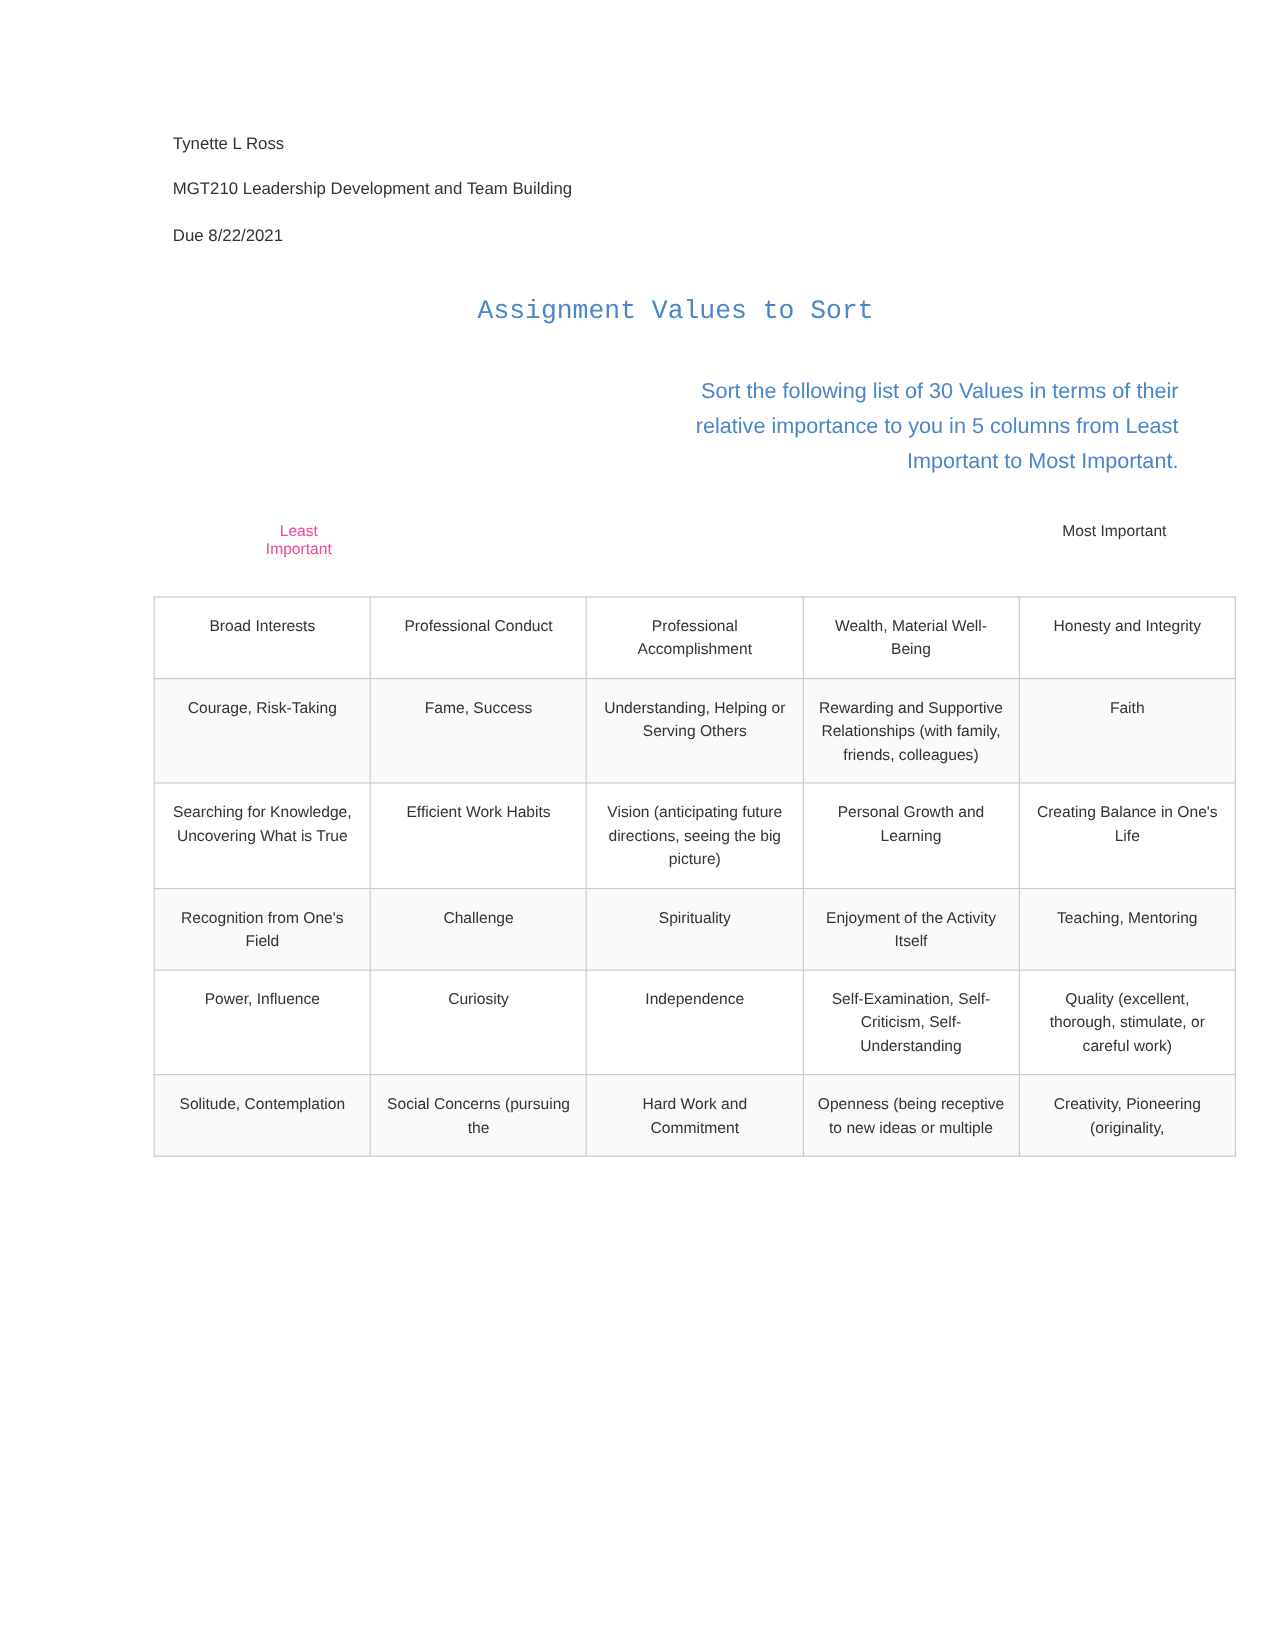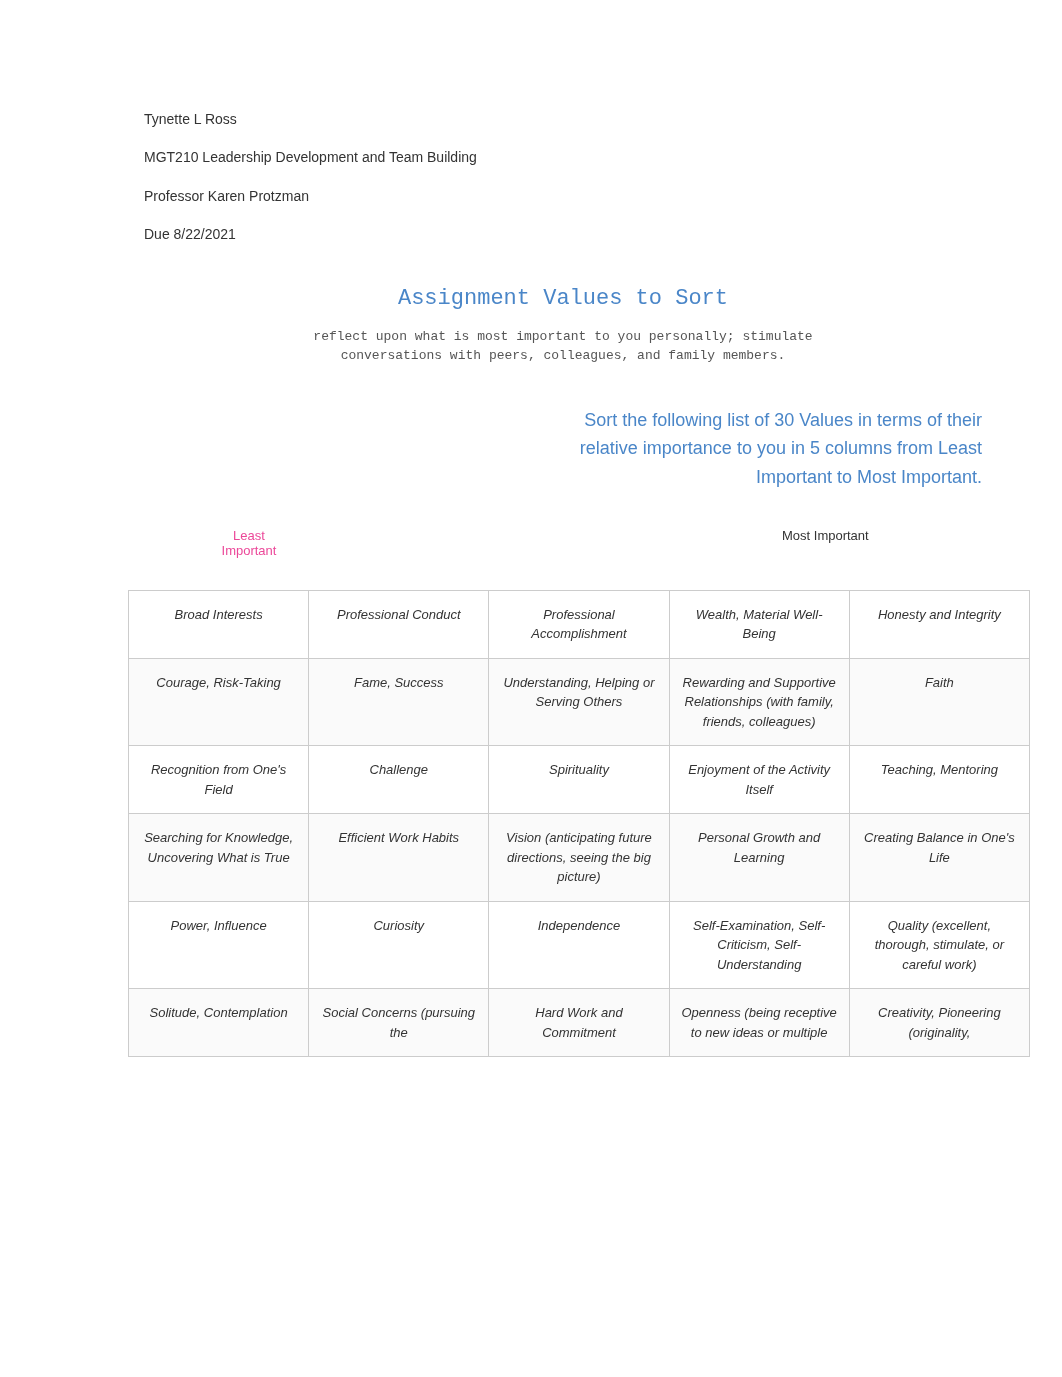--- a/index.html
+++ b/index.html
@@ -55,59 +55,53 @@
     }
     .columns-labels .label-least {
       font-size: 13px;
       color: #ec4899;
       text-align: center;
       width: 190px;
     }
     .columns-labels .label-most {
       font-size: 13px;
       color: #333;
-      text-align: left;
+      text-align: right;
       width: 190px;
     }
     .values-table {
       width: 100%;
       border-collapse: collapse;
       border: 1px solid #ccc;
     }
     .values-table td {
       border: 1px solid #ccc;
       padding: 14px 10px;
       text-align: center;
       vertical-align: top;
       font-size: 13px;
       color: #333;
       line-height: 1.5;
       width: 20%;
-      font-style: italic;
     }
     .values-table tr:nth-child(even) td {
       background: #fafafa;
     }
   </style>
 </head>
 <body>
 
 <div class="header-info">
   <p>Tynette L Ross</p>
   <p>MGT210 Leadership Development and Team Building</p>
-  <p>Professor Karen Protzman</p>
   <p>Due 8/22/2021</p>
 </div>
 
 <div class="title-section">
   <h1>Assignment Values to Sort</h1>
-  <div class="subtitle">
-    <span>reflect upon what is most important to you personally; stimulate</span><br>
-    <span>conversations with peers, colleagues, and family members.</span>
-  </div>
 </div>
 
 <div class="sort-instruction">
   <span>Sort the following list of 30 Values in terms of their</span><br>
   <span>relative importance to you in 5 columns from Least</span><br>
   <span>Important to Most Important.</span>
 </div>
 
 <div class="columns-labels">
   <div class="label-least">Least<br>Important</div>
@@ -124,32 +118,32 @@
         <td>Honesty and Integrity</td>
       </tr>
       <tr>
         <td>Courage, Risk-Taking</td>
         <td>Fame, Success</td>
         <td>Understanding, Helping or Serving Others</td>
         <td>Rewarding and Supportive Relationships (with family, friends, colleagues)</td>
         <td>Faith</td>
       </tr>
       <tr>
+        <td>Searching for Knowledge, Uncovering What is True</td>
+        <td>Efficient Work Habits</td>
+        <td>Vision (anticipating future directions, seeing the big picture)</td>
+        <td>Personal Growth and Learning</td>
+        <td>Creating Balance in One's Life</td>
+      </tr>
+      <tr>
         <td>Recognition from One's Field</td>
         <td>Challenge</td>
         <td>Spirituality</td>
         <td>Enjoyment of the Activity Itself</td>
         <td>Teaching, Mentoring</td>
-      </tr>
-      <tr>
-        <td>Searching for Knowledge, Uncovering What is True</td>
-        <td>Efficient Work Habits</td>
-        <td>Vision (anticipating future directions, seeing the big picture)</td>
-        <td>Personal Growth and Learning</td>
-        <td>Creating Balance in One's Life</td>
       </tr>
       <tr>
         <td>Power, Influence</td>
         <td>Curiosity</td>
         <td>Independence</td>
         <td>Self-Examination, Self-Criticism, Self-Understanding</td>
         <td>Quality (excellent, thorough, stimulate, or careful work)</td>
       </tr>
       <tr>
         <td>Solitude, Contemplation</td>

